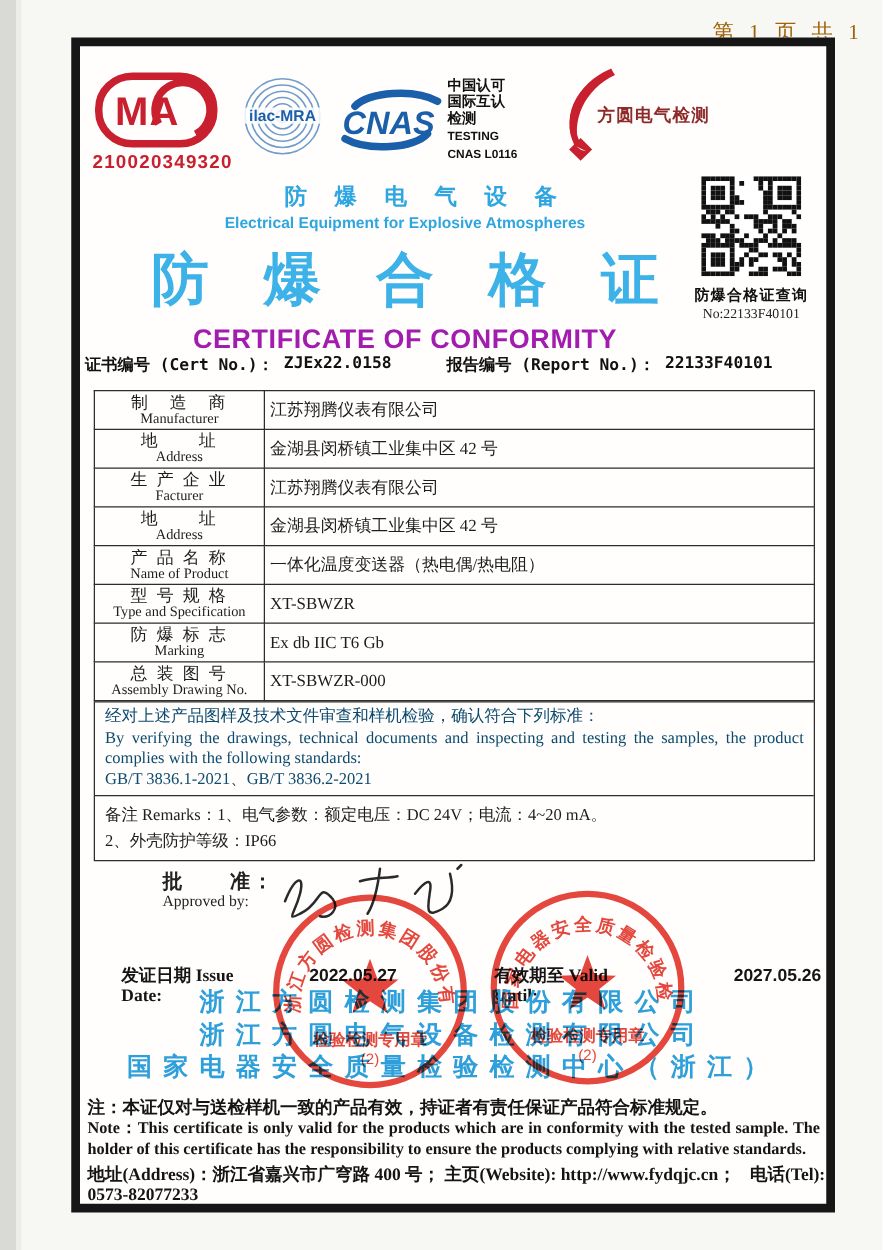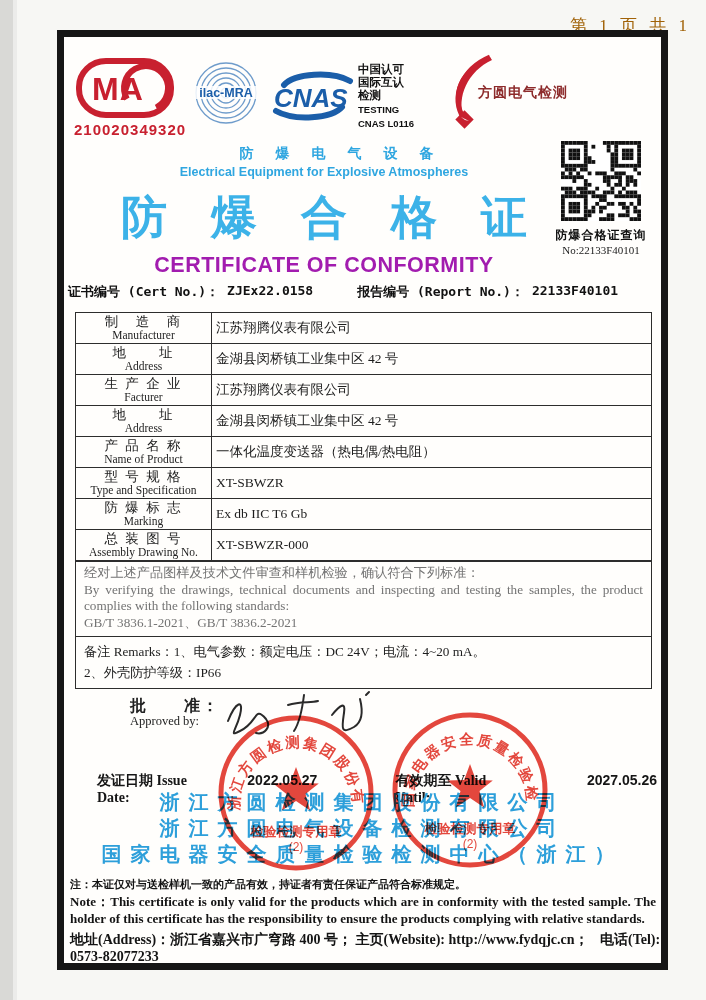--- a/index.html
+++ b/index.html
@@ -24,21 +24,21 @@
     border:7px solid #161616; background:#fffefc;
   }
   
   .cma-num { left:10px; top:84px; color:#c8202f; font-family:"Liberation Sans",sans-serif;
     font-weight:bold; font-size:15px; letter-spacing:1px; }
   .cnas-txt { left:294px; top:26px; font-family:"Liberation Sans",sans-serif; line-height:13px; }
   .cnas-txt .cn { font-size:11.5px; font-weight:bold; color:#111; }
   .cnas-txt .en { font-size:9.5px; font-weight:bold; color:#111; margin-top:1px; }
   
   .hdr-wrap { left:0; top:0; width:520px; text-align:center; }
-  .hdr-cn { margin-top:108px; color:#2fa6e0; font-size:14px; font-weight:bold;
+  .hdr-cn { margin-top:108px; color:#2fa6e0; font-size:18px; font-weight:bold;
     letter-spacing:22px; text-indent:22px; font-family:"Liberation Sans",sans-serif;padding-left:25px; }
   .hdr-en { color:#2fa6e0; font-size:12.5px; font-weight:bold; margin-top:2px;
     font-family:"Liberation Sans",sans-serif; }
   .title-cn { color:#3cb2e8; font-size:46px; font-weight:bold; margin-top:8px;
     letter-spacing:44px; text-indent:44px; font-family:"Liberation Sans",sans-serif; }
   .title-en { color:#a21caf; font-size:21.5px; font-weight:600; margin-top:4px; letter-spacing:0.5px;
     font-family:"Liberation Sans",sans-serif; }
   
   .qr-box { left:481px; top:104px; width:112px; text-align:center; }
   .qr-cap { font-size:12px; font-weight:bold; color:#111; letter-spacing:1px; margin-top:2px;
@@ -52,36 +52,36 @@
   
   table.main { left:11px; top:275px; width:577px; position:absolute;
     border-collapse:collapse; }
   table.main td { border:1.6px solid #2d2d2d; height:31px; padding:1px 4px; }
   td.lab { width:136px; text-align:center; line-height:1.05; }
   td.lab .cn { font-size:13.5px; color:#1d1d1d; letter-spacing:2px; }
   td.lab .en { font-size:11.5px; color:#1d1d1d; }
   td.val { font-size:13.5px; color:#1d1d1d; padding-left:10px; }
   
   .stdbox { left:11px; top:524px; width:577px; border:1.6px solid #2d2d2d; }
-  .std-sec { padding:3px 8px 4px 8px; font-size:13.2px; line-height:1.26; color:#737373; }
+  .std-sec { padding:3px 8px 4px 8px; font-size:13.2px; line-height:1.26; color:#0c4a6e; }
   .std-sec .en { text-align:justify; }
   .rem-sec { border-top:1.6px solid #2d2d2d; padding:4px 8px 5px 8px;
     font-size:13.2px; line-height:1.6; color:#1d1d1d; }
   
   .approve { left:66px; top:660px; line-height:1.1; }
   .approve .cn { font-size:16px; font-weight:bold; letter-spacing:2px; }
   .approve .en { font-size:12.5px; }
   .dates { left:33px; top:735px; width:560px; display:flex; font-size:14px; font-weight:600; color:#151515; }
   .dates .dv { font-family:"Liberation Sans",sans-serif; font-weight:bold; }
   
   .issuer { left:0; top:752px; width:597px; text-align:center; color:#2d9fda;
     font-family:"Liberation Sans",sans-serif; font-weight:bold; }
   .issuer div { font-size:20px; letter-spacing:9px; line-height:26px; }
   
-  .note-cn { left:6px; top:840px; font-size:11px; font-weight:600; color:#141414; }
+  .note-cn { left:6px; top:840px; font-size:14px; font-weight:600; color:#141414; }
   .note-en { left:6px; top:857px; width:586px; font-size:13px; font-weight:600;
     color:#141414; text-align:justify; line-height:1.3; }
   .addr { left:6px; top:894px; font-size:14px; font-weight:600; color:#141414; }
   .seal { mix-blend-mode:multiply; opacity:0.9; }
 </style>
 </head>
 <body>
 
 <div class="abs scan-strip"></div>
 <div class="abs scan-strip2"></div>

